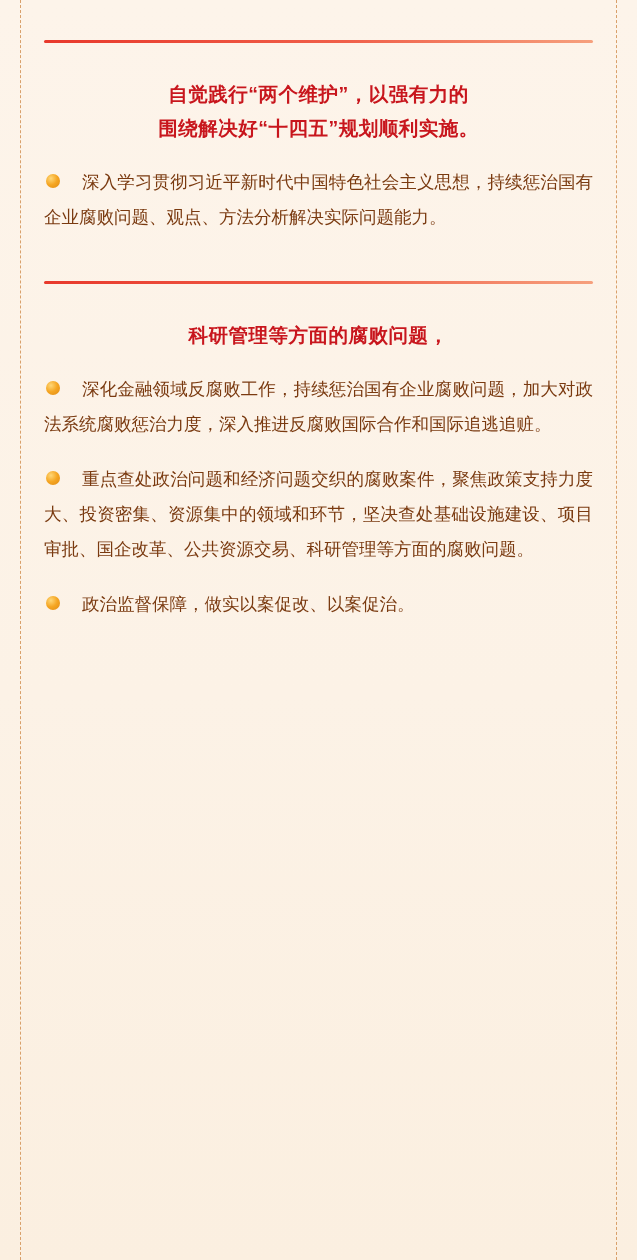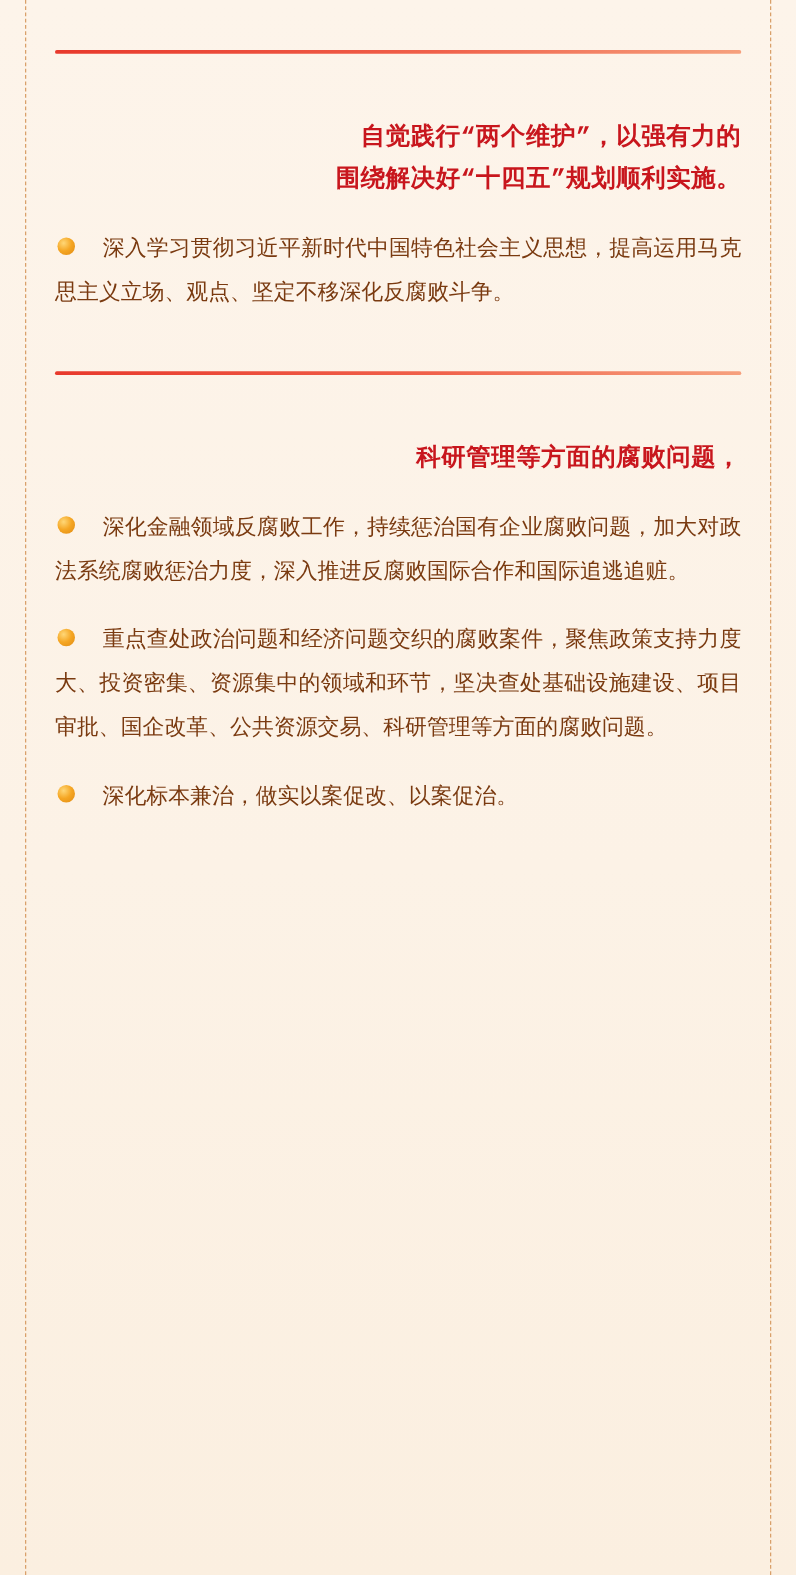--- a/index.html
+++ b/index.html
@@ -52,25 +52,25 @@
     height: 3px;
     background: linear-gradient(90deg, #e8392c 0%, #f0604a 55%, #f6a07d 100%);
     margin: 0 0 0 0;
     border-radius: 2px;
   }
   .section-title {
     color: #c8161d;
     font-weight: bold;
     font-size: 19.5px;
     line-height: 34px;
-    text-align: right;
+    text-align: center;
     letter-spacing: 0.5px;
-    margin-top: 50px;
+    margin-top: 34px;
     margin-bottom: 10px;
-    font-family: Liberation Mono, monospace;
+    font-family: Liberation Sans, sans-serif;
   }
   .section-title .tline { display: block; }
 
   .para {
     position: relative;
     color: #7a3a10;
     font-size: 17.5px;
     line-height: 35px;
     text-align: justify;
     text-justify: inter-ideograph;
@@ -108,21 +108,21 @@
 
     <div class="section">
       <div class="rule"></div>
 
       <div class="section-title">
         <span class="tline">自觉践行“两个维护”，以强有力的</span>
         <span class="tline">围绕解决好“十四五”规划顺利实施。</span>
       </div>
 
       <div class="para">
-        <span class="bullet"></span><span class="ptext">深入学习贯彻习近平新时代中国特色社会主义思想，提高运用马克思主义立场、观点、坚定不移深化反腐败斗争。</span>
+        <span class="bullet"></span><span class="ptext">深入学习贯彻习近平新时代中国特色社会主义思想，持续惩治国有企业腐败问题、观点、方法分析解决实际问题能力。</span>
       </div>
 
 
     </div>
 
     <div class="gap-lg"></div>
 
     <div class="section">
       <div class="rule"></div>
 
@@ -132,18 +132,18 @@
 
       <div class="para">
         <span class="bullet"></span><span class="ptext">深化金融领域反腐败工作，持续惩治国有企业腐败问题，加大对政法系统腐败惩治力度，深入推进反腐败国际合作和国际追逃追赃。</span>
       </div>
 
       <div class="para">
         <span class="bullet"></span><span class="ptext">重点查处政治问题和经济问题交织的腐败案件，聚焦政策支持力度大、投资密集、资源集中的领域和环节，坚决查处基础设施建设、项目审批、国企改革、公共资源交易、科研管理等方面的腐败问题。</span>
       </div>
 
       <div class="para">
-        <span class="bullet"></span><span class="ptext">深化标本兼治，做实以案促改、以案促治。</span>
+        <span class="bullet"></span><span class="ptext">政治监督保障，做实以案促改、以案促治。</span>
       </div>
     </div>
 
   </div>
 </div>
 
 </body></html>

